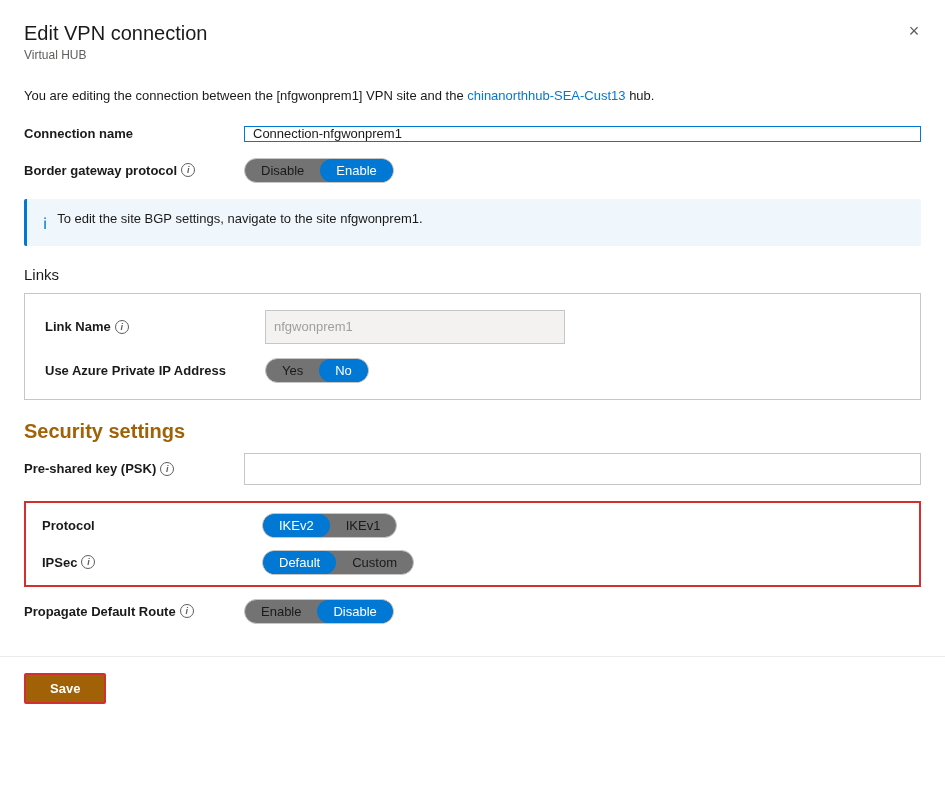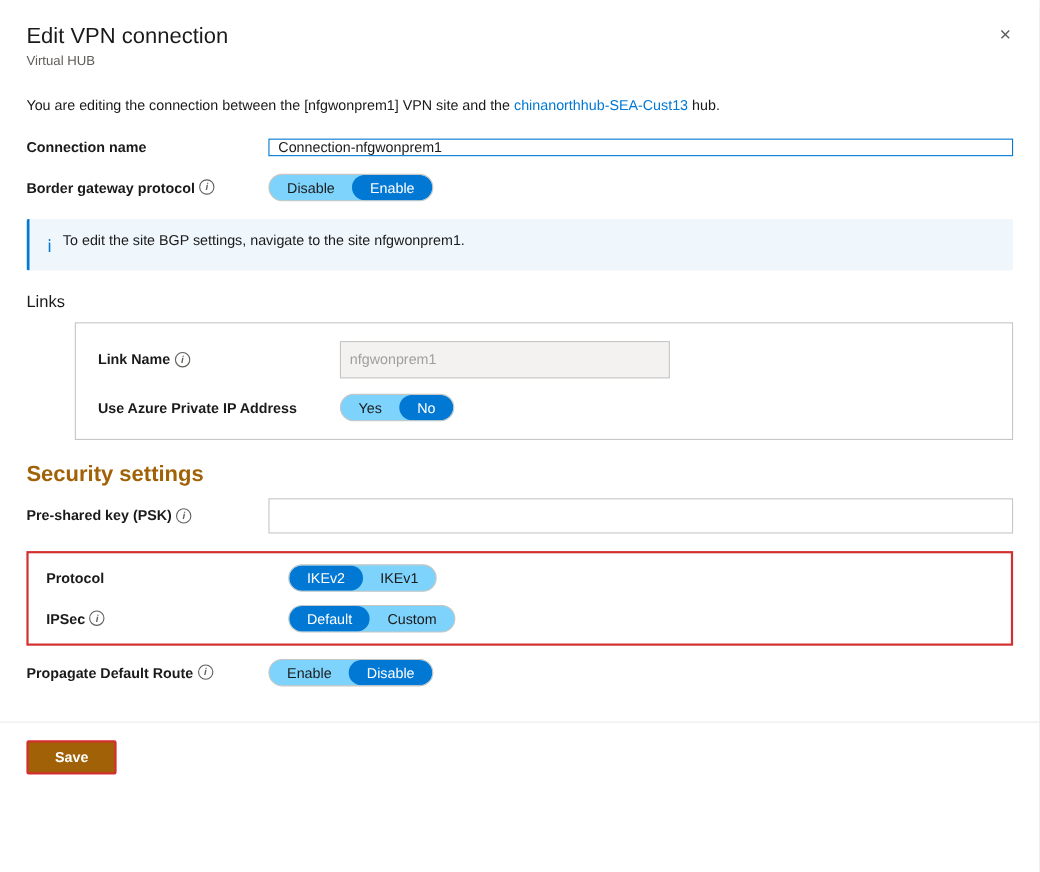--- a/index.html
+++ b/index.html
@@ -116,21 +116,21 @@
       color: #a19f9d;
       display: flex;
       align-items: center;
     }
     
     .toggle-group {
       display: inline-flex;
       border-radius: 20px;
       border: 1.5px solid #c8c6c4;
       overflow: hidden;
-      background: #7dd3fc;
+      background: #737373;
     }
     .toggle-btn {
       padding: 4px 16px;
       border: none;
       background: none;
       cursor: pointer;
       font-size: 13px;
       color: #1a1a1a;
       border-radius: 20px;
       transition: background 0.1s;
@@ -166,21 +166,20 @@
       font-size: 15px;
       font-weight: 400;
       color: #1a1a1a;
       margin-bottom: 10px;
     }
     
     .links-box {
       border: 1px solid #c8c6c4;
       padding: 16px 20px;
       margin-bottom: 20px;
-      margin-left: 44px;
     }
     .links-box .form-row {
       margin-bottom: 14px;
     }
     .links-box .form-row:last-child {
       margin-bottom: 0;
     }
     
     .security-section {
       margin-bottom: 16px;

